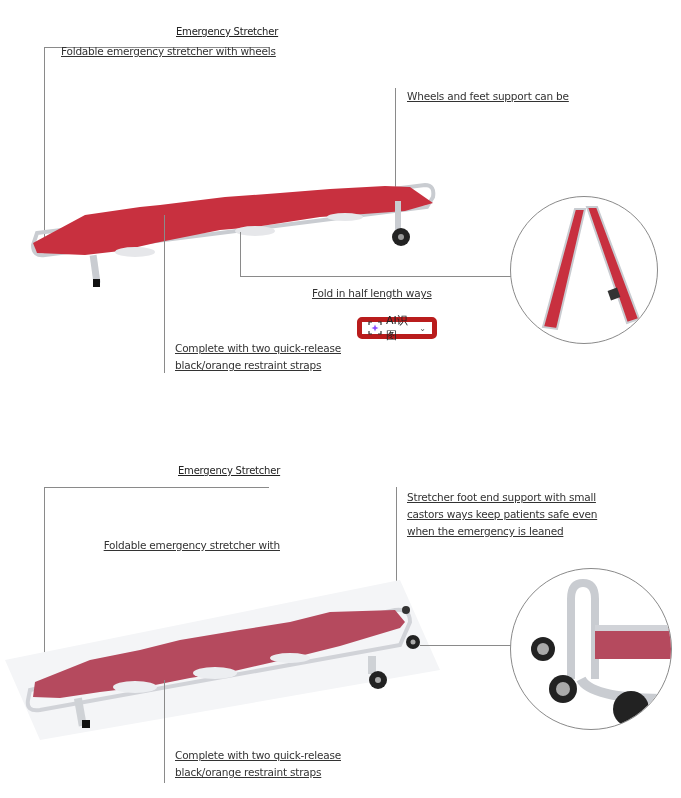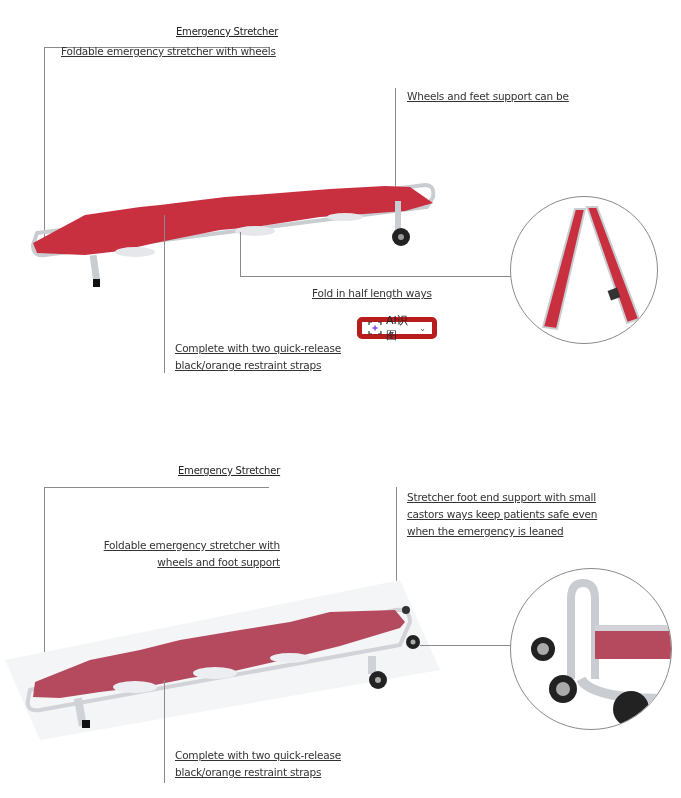--- a/index.html
+++ b/index.html
@@ -80,21 +80,20 @@
   <span>AI识图</span>
   <span class="chev">⌄</span>
 </div>
 
 <div>
   <div class="abs title" style="left:178px; top:465px;">Emergency Stretcher</div>
   <div class="hline" style="left:44px; top:487px; width:225px;"></div>
   <div class="vline" style="left:44px; top:487px; height:188px;"></div>
   <div class="abs txt right" style="left:72px; top:493px; width:208px;margin-top:44px;">
     <div>Foldable emergency stretcher with</div>
-    <div>wheels and foot support</div>
   </div>
 
   <div class="vline" style="left:396px; top:487px; height:130px;"></div>
   <div class="abs txt" style="left:407px; top:489px;">
     <div>Stretcher foot end support with small</div>
     <div>castors ways keep patients safe even</div>
     <div>when the emergency is leaned</div>
   </div>
 
   <div class="abs" style="left:0px; top:560px;">

